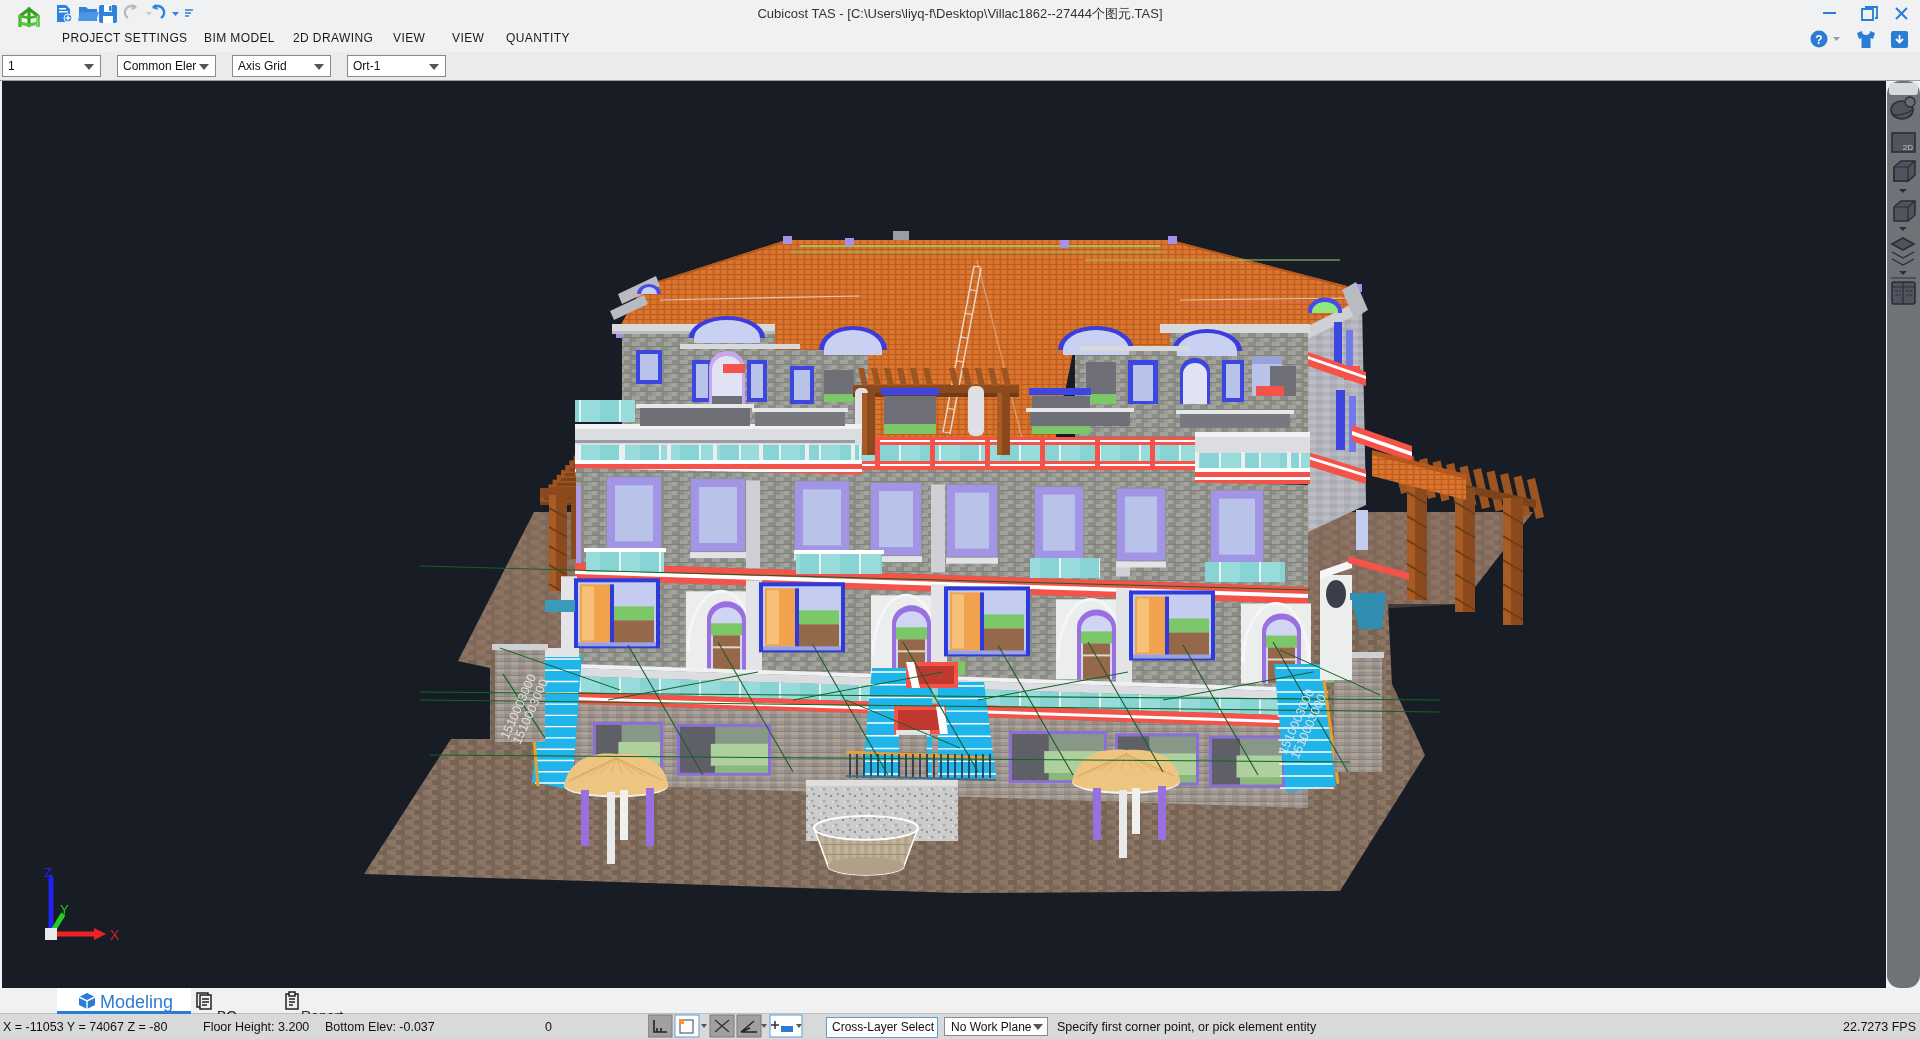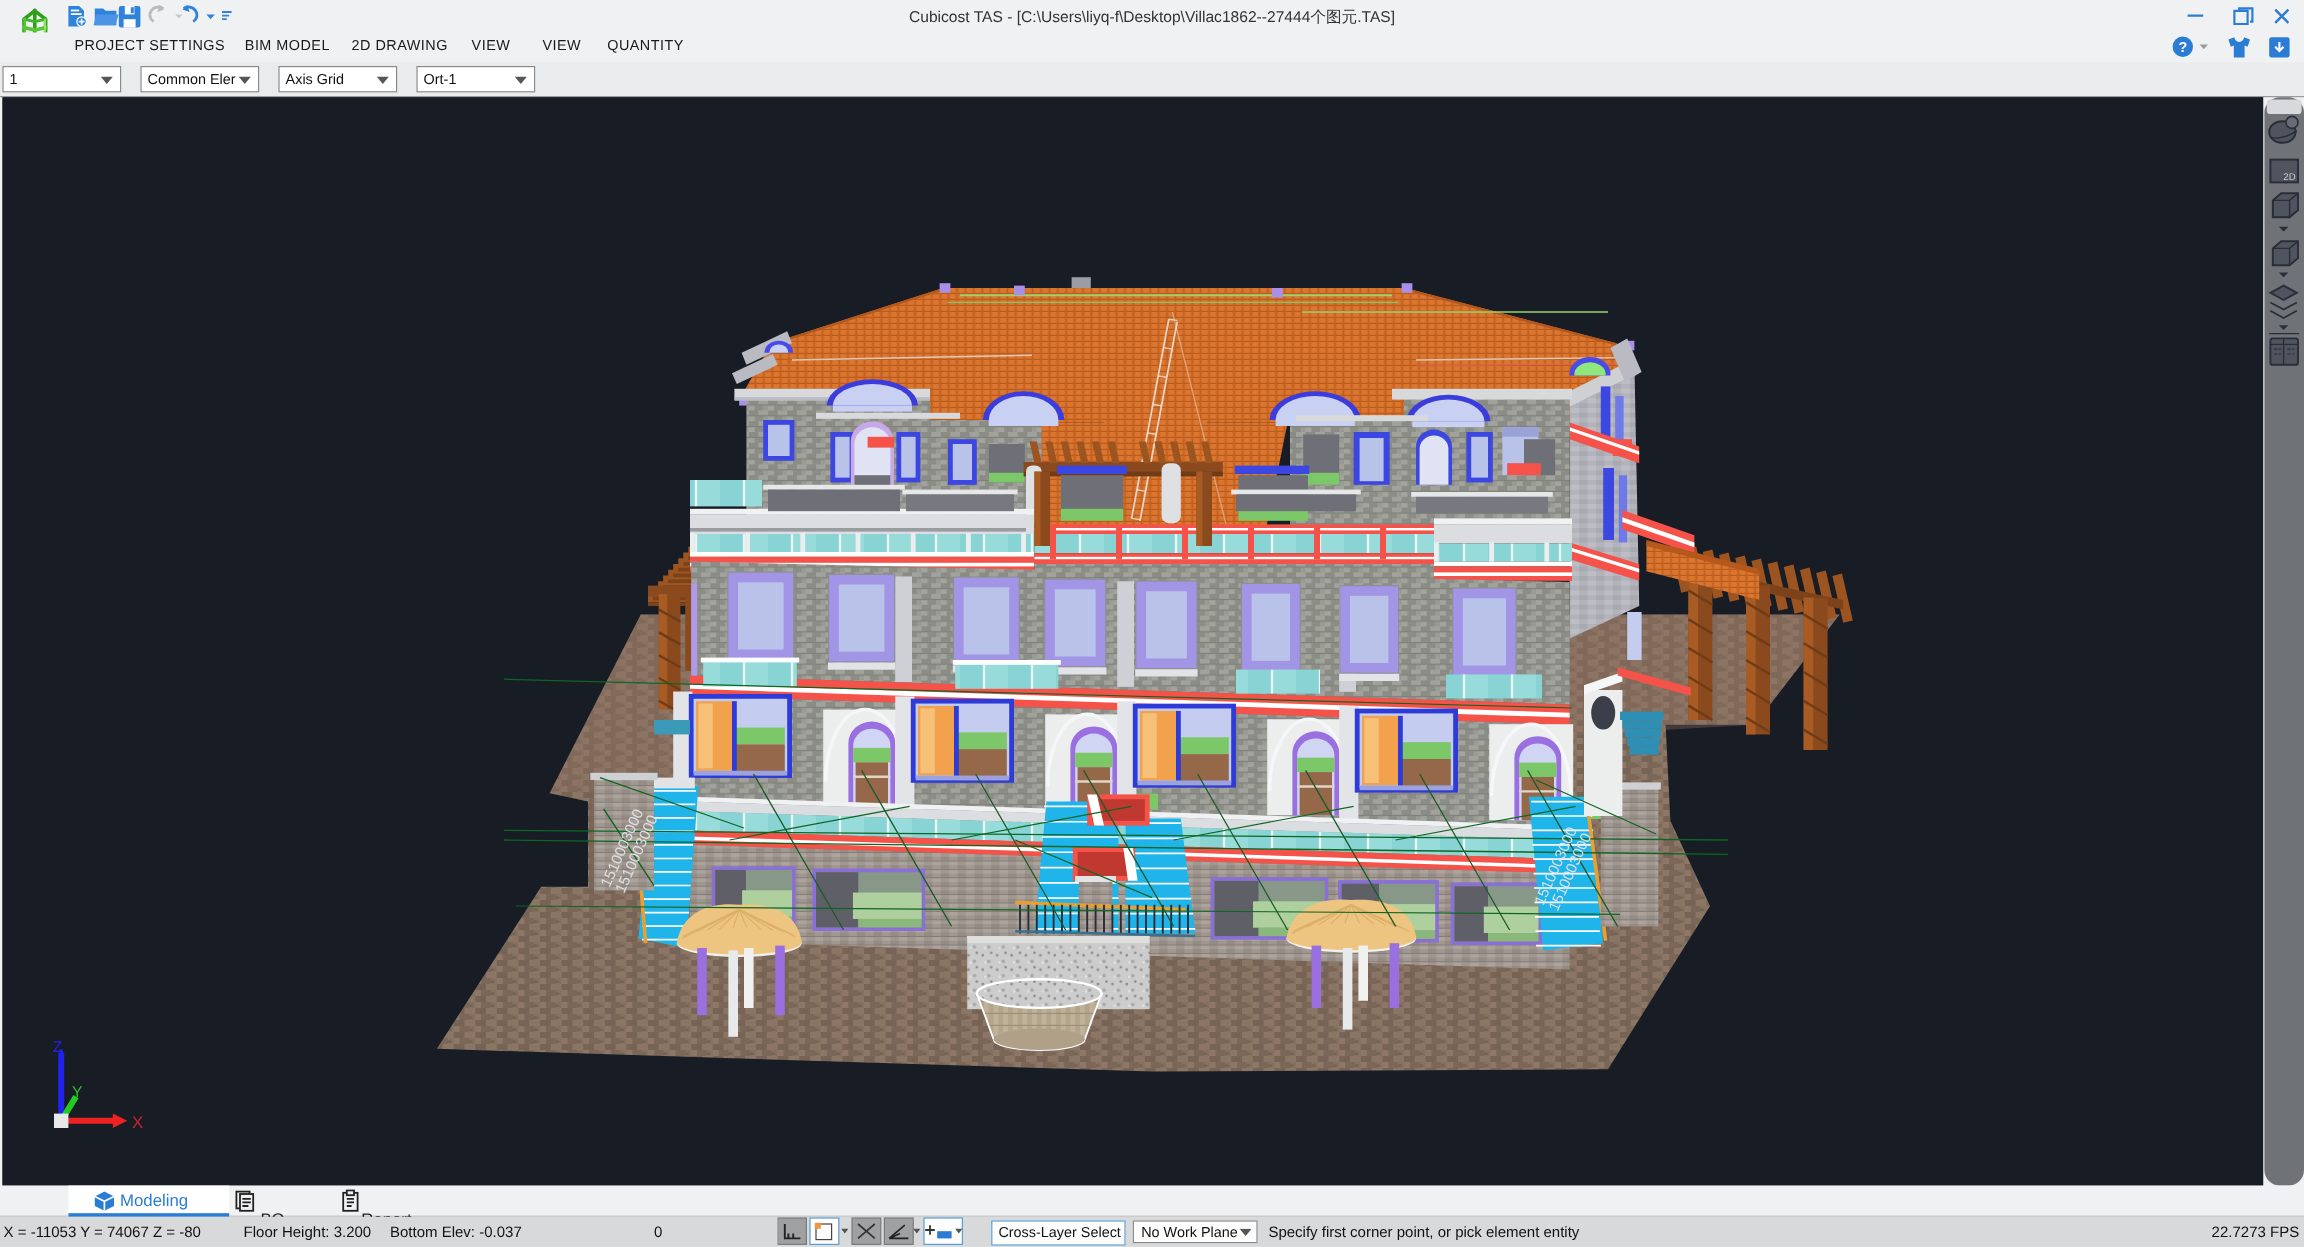--- a/index.html
+++ b/index.html
@@ -6,21 +6,21 @@
 .titlebar{position:absolute;left:0;top:0;width:1920px;height:27px;background:#f0f1f2;}
 .title{position:absolute;left:0;right:0;top:5px;text-align:center;font-size:13px;color:#333;}
 .menubar{position:absolute;left:0;top:27px;width:1920px;height:25px;background:#f0f1f2;}
 .menu{position:absolute;top:4px;font-size:12px;color:#1a1a1a;letter-spacing:0.4px;}
 .toolrow{position:absolute;left:0;top:52px;width:1920px;height:29px;background:#eaebec;border-bottom:1px solid #9a9a9a;}
 .sel{position:absolute;top:3px;height:22px;background:#fff;border:1px solid #8a8a8a;font-size:12px;color:#111;padding:3px 5px 0 5px;}
 .sel:after{content:"";position:absolute;right:6px;top:8px;border-left:5px solid transparent;border-right:5px solid transparent;border-top:6px solid #555;}
 .viewport{position:absolute;left:2px;top:81px;width:1884px;height:907px;background:#181c25;}
 .rtool{position:absolute;right:0;top:81px;width:33px;height:907px;background:#6f7277;border-radius:13px;}
 .tabs{position:absolute;left:0;top:988px;width:1920px;height:26px;background:#f0f1f2;border-bottom:1px solid #c0c0c0;}
-.tab-active{position:absolute;left:57px;top:0;width:134px;height:26px;background:#fff;border-bottom:3px solid #2a7cd4;color:#2a7cd4;font-size:14px;padding:4px 0 0 43px;}
+.tab-active{position:absolute;left:57px;top:0;width:134px;height:26px;background:#fff;border-bottom:3px solid #2a7cd4;color:#2a7cd4;font-size:18px;padding:4px 0 0 43px;}
 .tab{position:absolute;top:0;height:26px;color:#222;font-size:14px;padding-top:20px;}
 .status{position:absolute;left:0;top:1014px;width:1920px;height:25px;background:#d8d9da;font-size:12.5px;color:#111;padding-left:25px;}
 .st{position:absolute;top:6px;}
 svg{display:block;}
 </style></head>
 <body>
 <div class="titlebar">
  <svg width="1920" height="27" style="position:absolute;left:0;top:0">
   <g fill="#2f83dc">
    <path d="M57 5 h9 l4 4 v13 h-13 z" fill="#2f83dc"></path>

